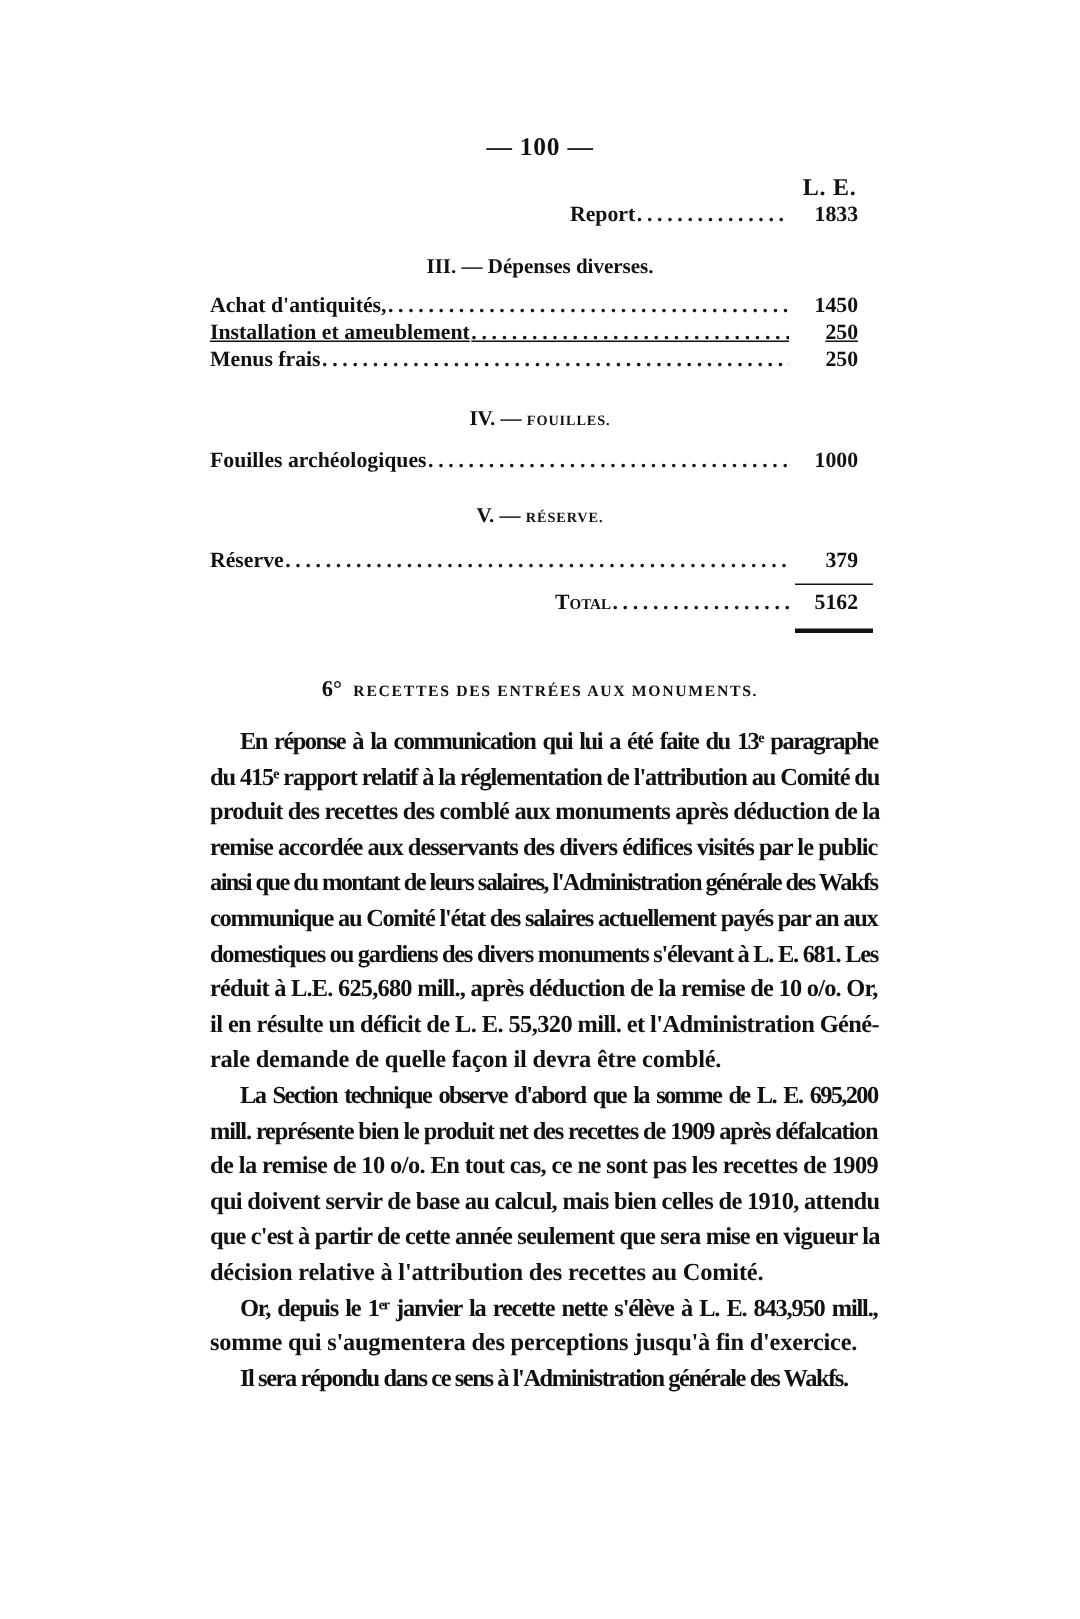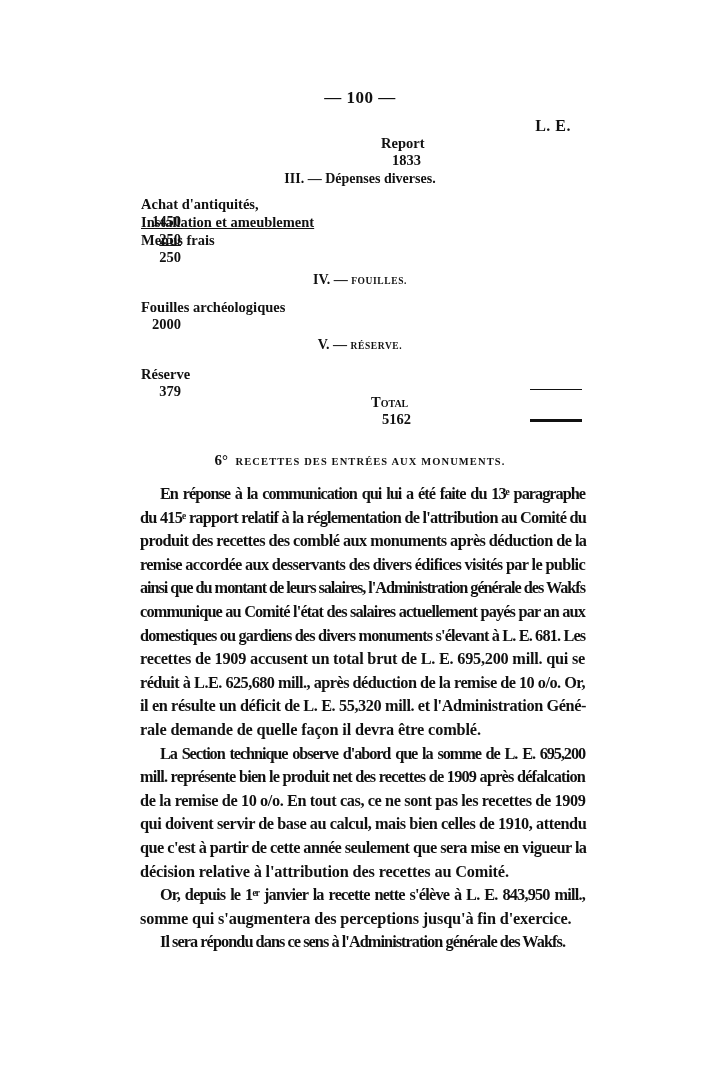--- a/index.html
+++ b/index.html
@@ -35,21 +35,20 @@
     .row {
       position: absolute;
       left: 140px;
       width: 432px;
       height: 20px;
       display: flex;
       align-items: baseline;
       font-size: 14.5px;
       font-weight: bold;
       white-space: nowrap;
-      flex-direction: column;
     }
     .row .label { flex: 0 0 auto; }
     .row .dots {
       flex: 1 1 auto;
       overflow: hidden;
       letter-spacing: 3.2px;
       font-weight: bold;
       margin: 0 6px 0 1px;
     }
     .row .dots::before {
@@ -160,21 +159,21 @@
 </div>
 
 <div class="abs section-heading" style="top:272px;">
   <span>IV. —</span>
   <span class="sc">Fouilles.</span>
 </div>
 
 <div class="row" style="top:299px;">
   <span class="label">Fouilles archéologiques</span>
   <span class="dots"></span>
-  <span class="amount">2000</span>
+  <span class="amount">1000</span>
 </div>
 
 <div class="abs section-heading" style="top:337px;">
   <span>V. —</span>
   <span class="sc">Réserve.</span>
 </div>
 
 <div class="row" style="top:366px;">
   <span class="label">Réserve</span>
   <span class="dots"></span>
@@ -198,21 +197,20 @@
 
 <div class="abs body-text">
   <div>
     <span class="line indent" style="display: block; letter-spacing: -1px;">En réponse à la communication qui lui a été faite du 13ᵉ paragraphe</span>
     <span class="line" style="display: block; letter-spacing: -0.75px;">du 415ᵉ rapport relatif à la réglementation de l'attribution au Comité du</span>
     <span class="line" style="display: block; letter-spacing: -0.55px;">produit des recettes des comblé aux monuments après déduction de la</span>
     <span class="line" style="display: block; letter-spacing: -0.65px;">remise accordée aux desservants des divers édifices visités par le public</span>
     <span class="line" style="display: block; letter-spacing: -1.05px;">ainsi que du montant de leurs salaires, l'Administration générale des Wakfs</span>
     <span class="line" style="display: block; letter-spacing: -0.85px;">communique au Comité l'état des salaires actuellement payés par an aux</span>
     <span class="line" style="display: block; letter-spacing: -0.85px;">domestiques ou gardiens des divers monuments s'élevant à L. E. 681. Les</span>
-    <span class="line" style="display: block; letter-spacing: -0.25px;">recettes de 1909 accusent un total brut de L. E. 695,200 mill. qui se</span>
     <span class="line" style="display: block; letter-spacing: -0.55px;">réduit à L.E. 625,680 mill., après déduction de la remise de 10 o/o. Or,</span>
     <span class="line" style="display: block; letter-spacing: -0.4px;">il en résulte un déficit de L. E. 55,320 mill. et l'Administration Géné-</span>
     <span class="line last" style="display: block;">rale demande de quelle façon il devra être comblé.</span>
   </div>
   <div>
     <span class="line indent" style="display: block; letter-spacing: -1.1px;">La Section technique observe d'abord que la somme de L. E. 695,200</span>
     <span class="line" style="display: block; letter-spacing: -0.8px;">mill. représente bien le produit net des recettes de 1909 après défalcation</span>
     <span class="line" style="display: block; letter-spacing: -0.4px;">de la remise de 10 o/o. En tout cas, ce ne sont pas les recettes de 1909</span>
     <span class="line" style="display: block; letter-spacing: -0.45px;">qui doivent servir de base au calcul, mais bien celles de 1910, attendu</span>
     <span class="line" style="display: block; letter-spacing: -0.55px;">que c'est à partir de cette année seulement que sera mise en vigueur la</span>

